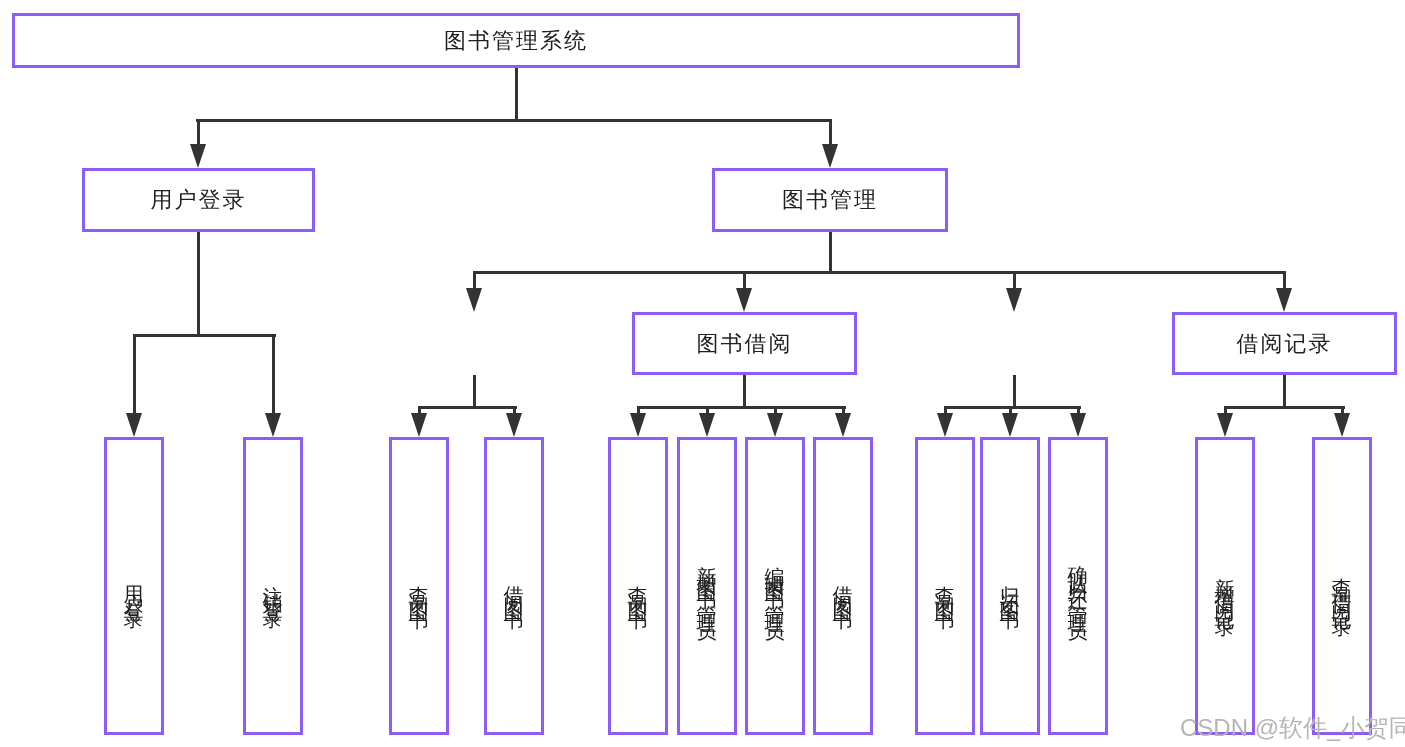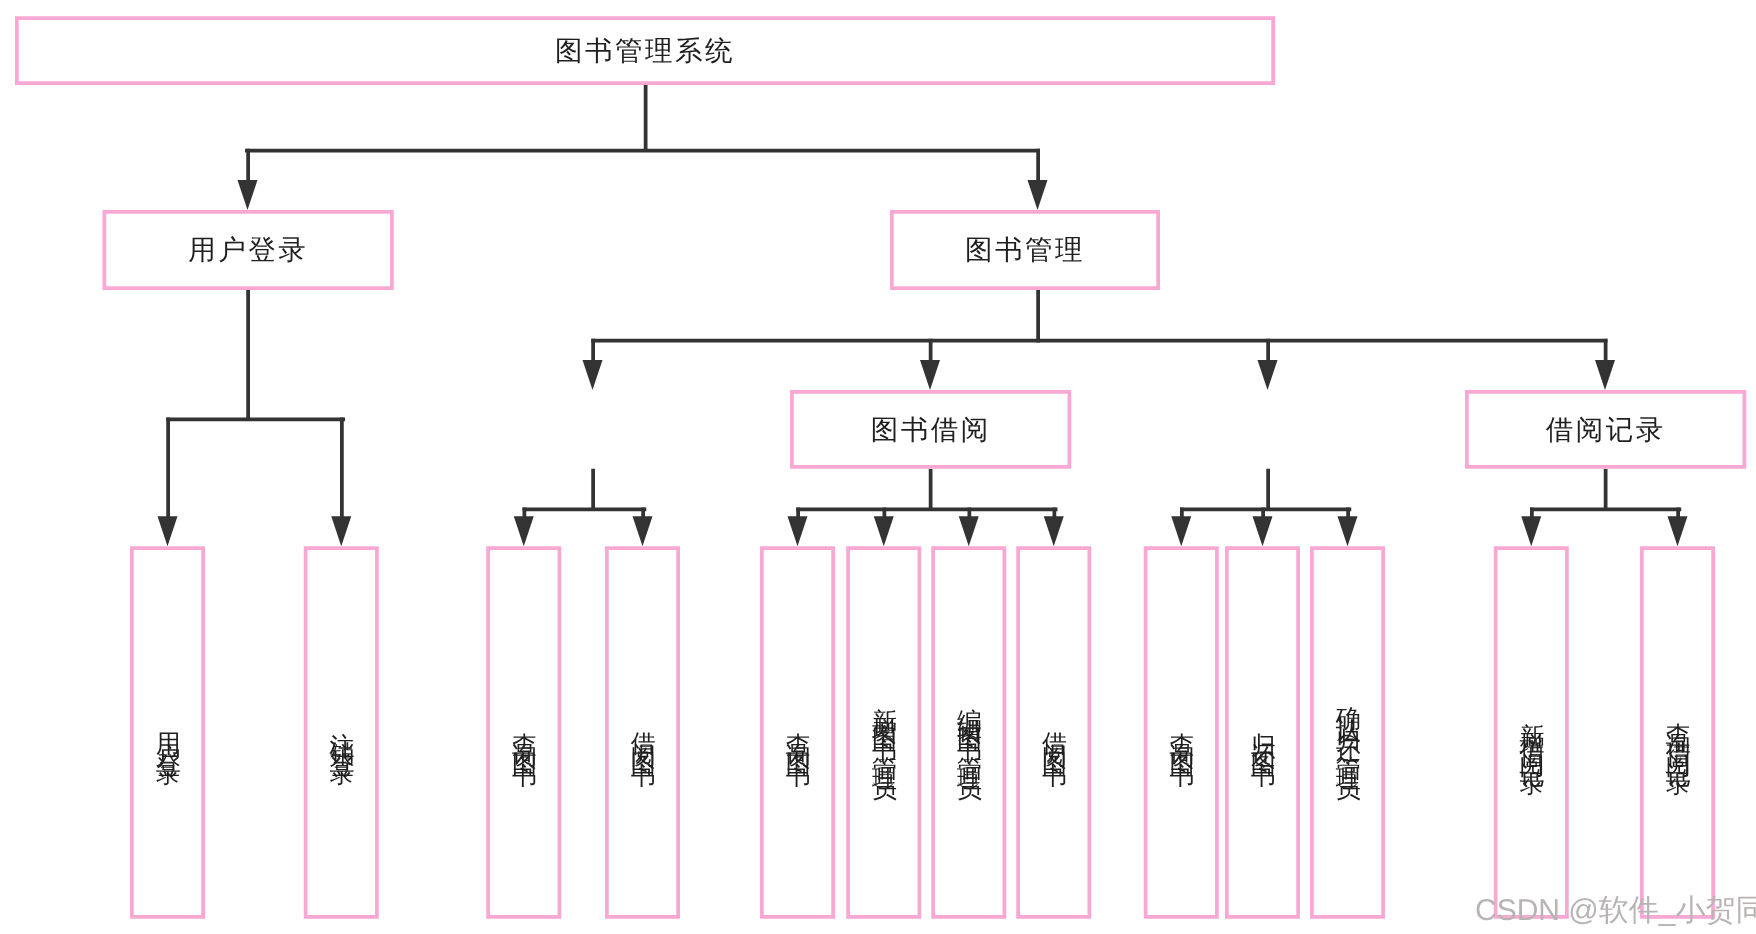--- a/index.html
+++ b/index.html
@@ -2,21 +2,21 @@
 <html><head>
 <meta charset="utf-8">
 <style>
   html,body{margin:0;padding:0;background:#ffffff;}
   .canvas{
     position:relative;width:1405px;height:747px;background:#ffffff;
     font-family:"Liberation Sans","DejaVu Sans",sans-serif;color:#1f1f1f;
     overflow:hidden;
   }
   .box{
-    position:absolute;box-sizing:border-box;border:3px solid #f9a8d4;background:#ffffff;
+    position:absolute;box-sizing:border-box;border:3px solid #8b5cf6;background:#ffffff;
     display:flex;align-items:center;justify-content:center;text-align:center;
   }
   .root{left:12px;top:13px;width:1008px;height:55px;font-size:22px;letter-spacing:2px;}
   .l2{top:168px;height:64px;font-size:22px;letter-spacing:2px;}
   .module{top:312px;width:225px;height:63px;font-size:22px;letter-spacing:2px;}
   .leaf{top:437px;width:60px;height:298px;font-size:20px;}
   .leaf span{writing-mode:vertical-rl;letter-spacing:8px;line-height:1.2;}
   .vl{position:absolute;width:3px;background:#333333;}
   .hl{position:absolute;height:3px;background:#333333;}
   .ar{position:absolute;width:0;height:0;
@@ -93,21 +93,21 @@
   <i class="vl" style="left:1341px;top:406px;height:12px"></i>
   <i class="ar" style="left:1334px;top:413px"></i>
 
   <div class="box root">
     <span>图书管理系统</span>
   </div>
 
   <div class="box l2" style="left:82px;width:233px">
     <span>用户登录</span>
   </div>
-  <div class="box l2" style="left:712px;width:216px">
+  <div class="box l2" style="left:712px;width:236px">
     <span>图书管理</span>
   </div>
 
   <div class="box module" style="left:632px">
     <span>图书借阅</span>
   </div>
   <div class="box module" style="left:1172px">
     <span>借阅记录</span>
   </div>
 

